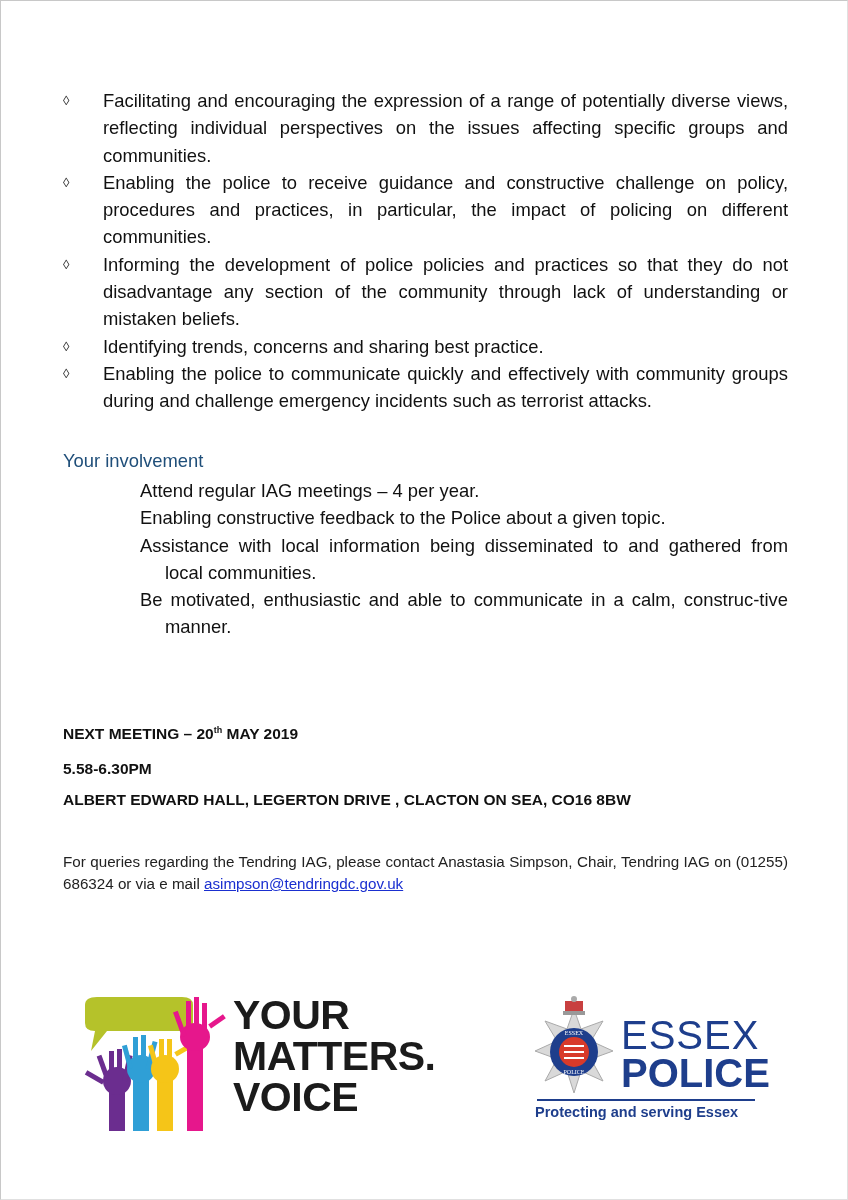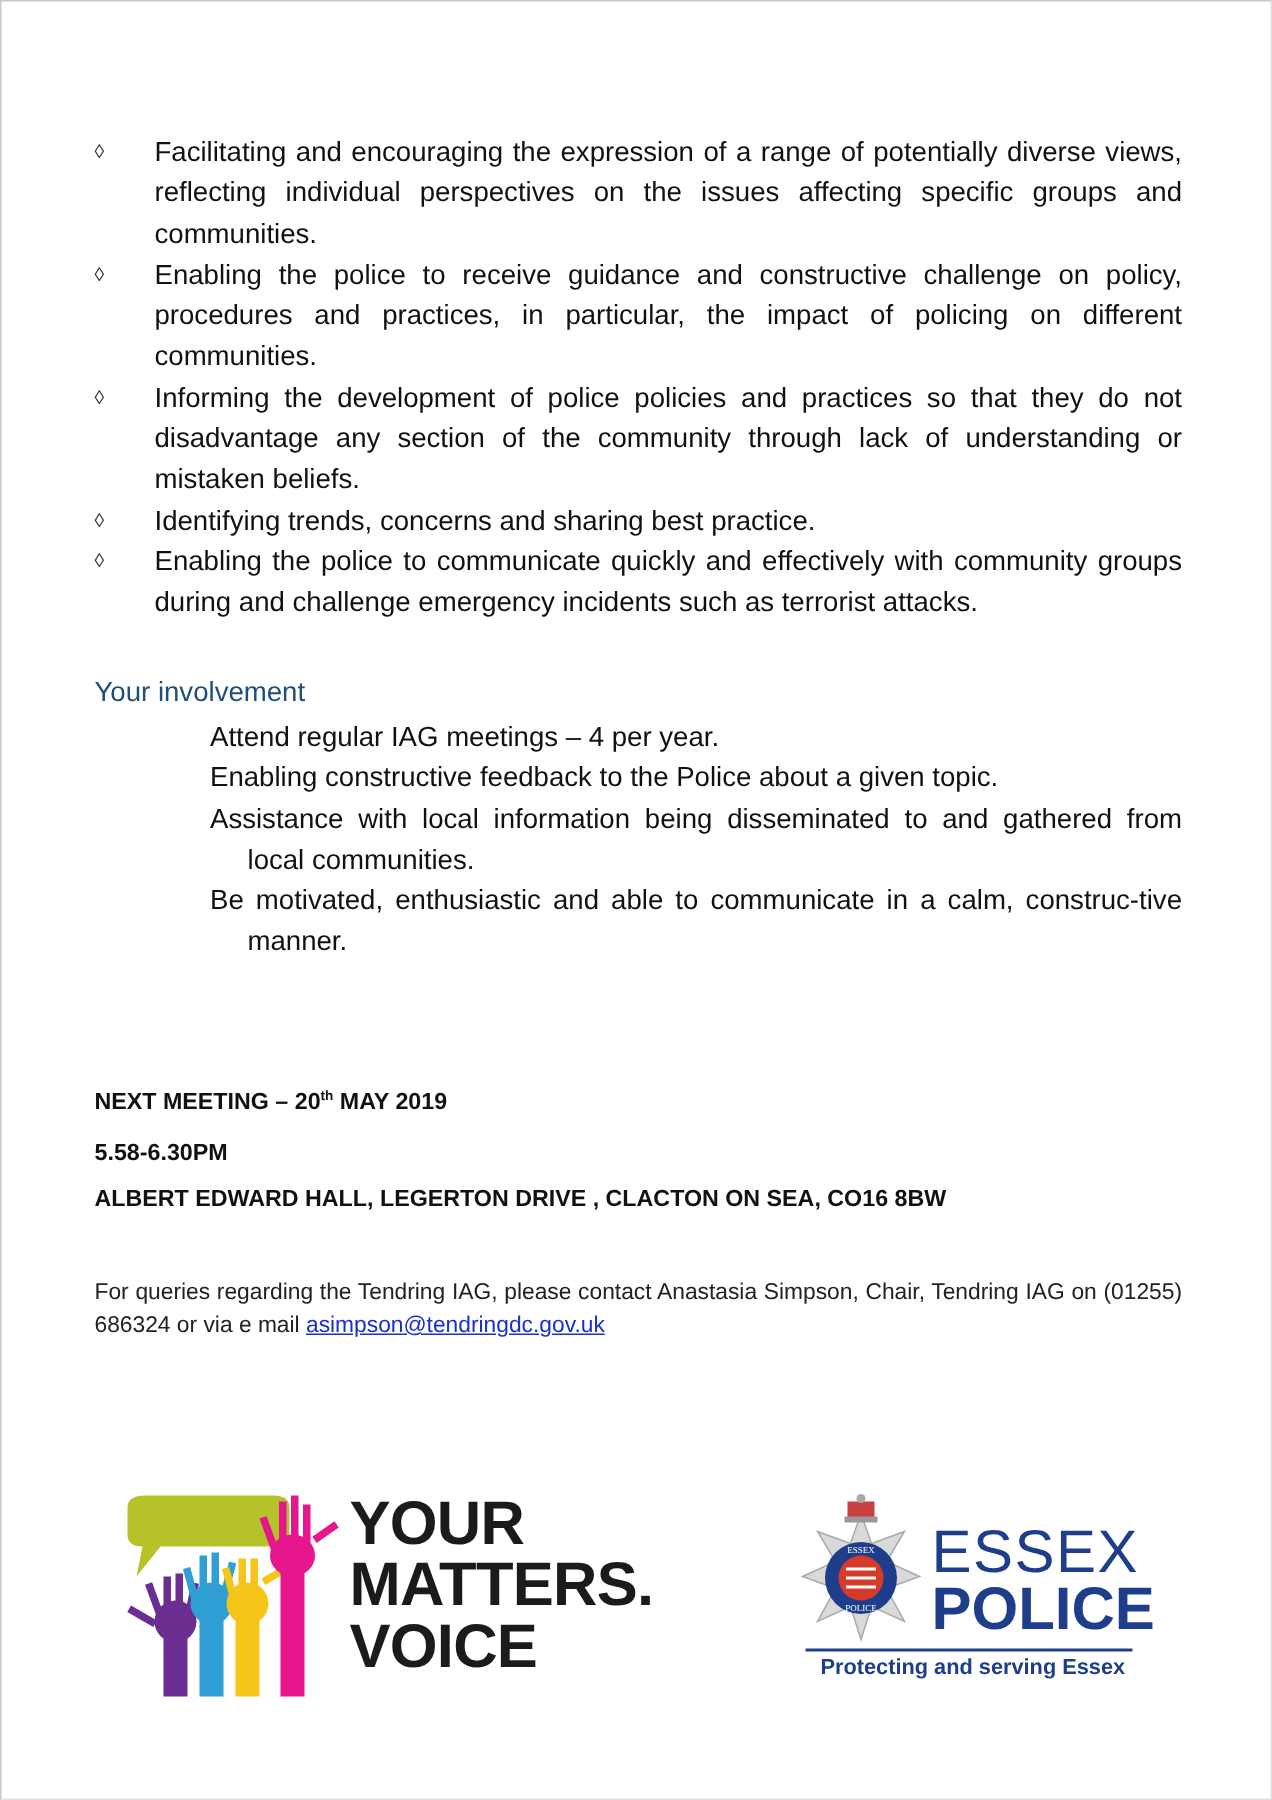--- a/index.html
+++ b/index.html
@@ -16,21 +16,21 @@
   .essential { position:absolute; left:88px; top:667px; width:699px; font-size:18.4px; line-height:27.3px; padding-left:50px; text-indent:-50px; }
   .meeting { position:absolute; left:62px; font-weight:bold; font-size:15.5px; }
   .contact { position:absolute; left:62px; top:850px; width:725px; font-size:15.2px; line-height:22px; text-align:justify; color:#222; }
   .contact a { color:#1a2fd0; text-decoration:underline; }
   .yvm { position:absolute; left:76px; top:992px; width:420px; height:140px; }
   .yvm-text { position:absolute; left:156px; top:2px; font-weight:bold; font-size:41px; line-height:41px; letter-spacing:-0.5px; color:#1b1b1b; }
   .ep { position:absolute; left:528px; top:994px; width:230px; height:130px; }
   .ep-text1 { position:absolute; left:92px; top:20px; font-size:40px; line-height:40px; color:#1e3e8c; letter-spacing:1px; }
   .ep-text2 { position:absolute; left:92px; top:58px; font-size:40px; line-height:40px; font-weight:bold; color:#1e3e8c; }
   .ep-line { position:absolute; left:8px; top:104px; width:218px; height:2px; background:#1e3e8c; }
-  .ep-tag { position:absolute; left:18px; top:109px; font-size:14.5px; font-weight:bold; color:#1e3e8c; }
+  .ep-tag { position:absolute; left:6px; top:109px; font-size:14.5px; font-weight:bold; color:#1e3e8c; }
 </style>
 </head>
 <body>
 
 <div class="page">
 
   <ul class="bullets">
     <li><span class="dia">◊</span><span>Facilitating and encouraging the expression of a range of potentially diverse views, reflecting individual perspectives on the issues affecting specific groups and communities.</span></li>
     <li><span class="dia">◊</span><span>Enabling the police to receive guidance and constructive challenge on policy, procedures and practices, in particular, the impact of policing on different communities.</span></li>
     <li><span class="dia">◊</span><span>Informing the development of police policies and practices so that they do not disadvantage any section of the community through lack of understanding or mistaken beliefs.</span></li>

